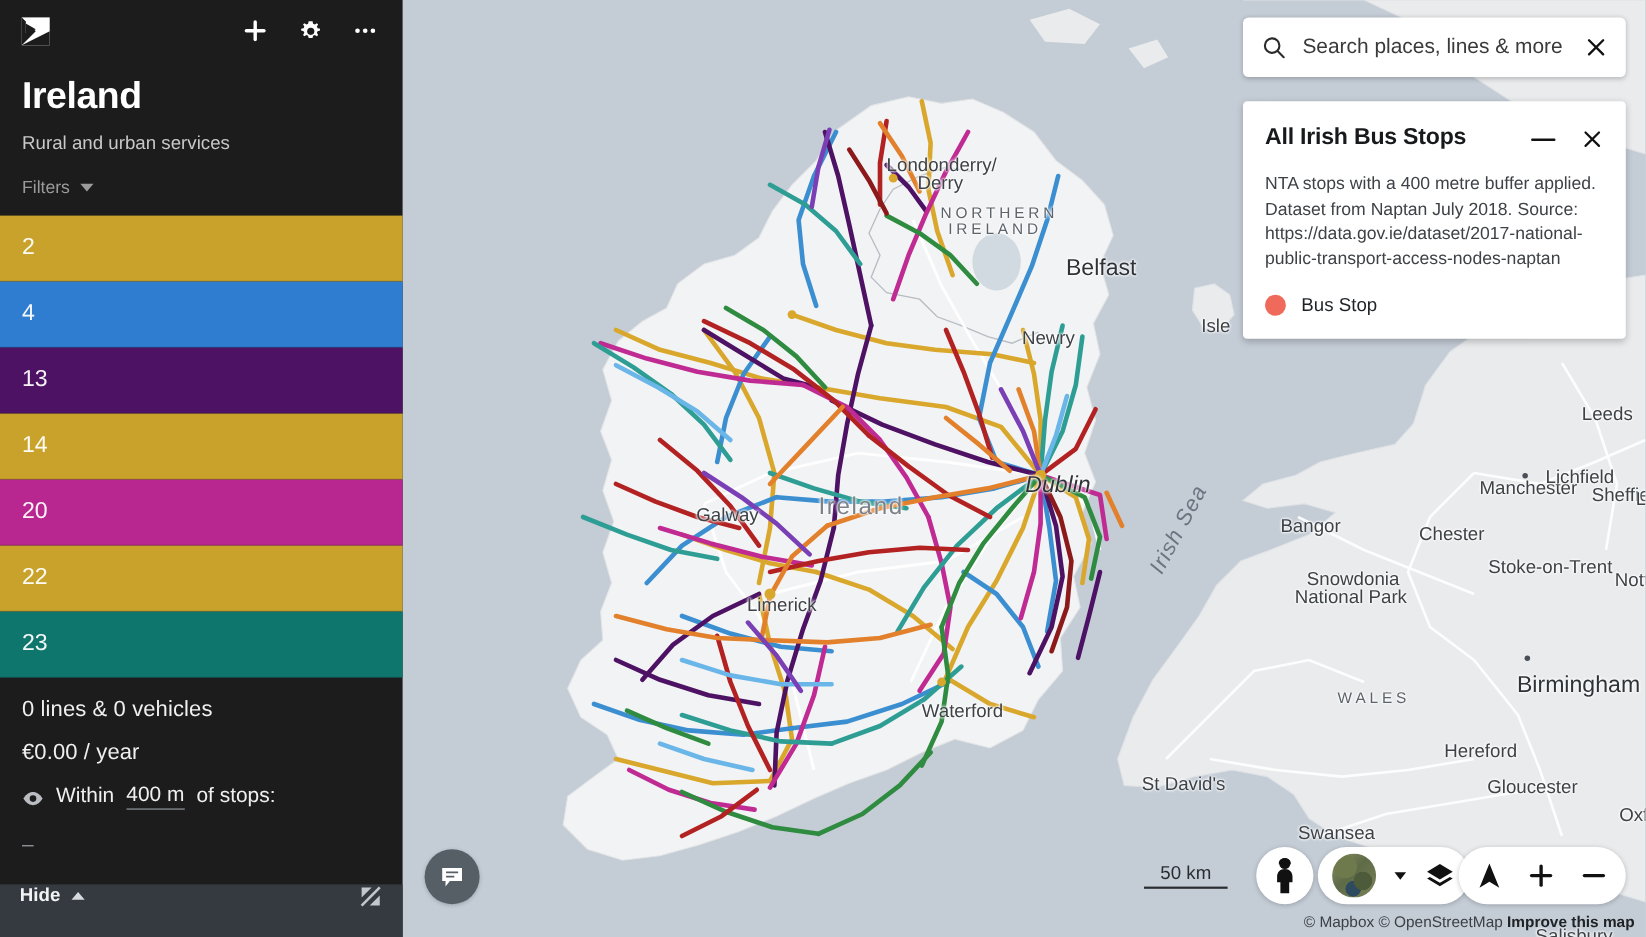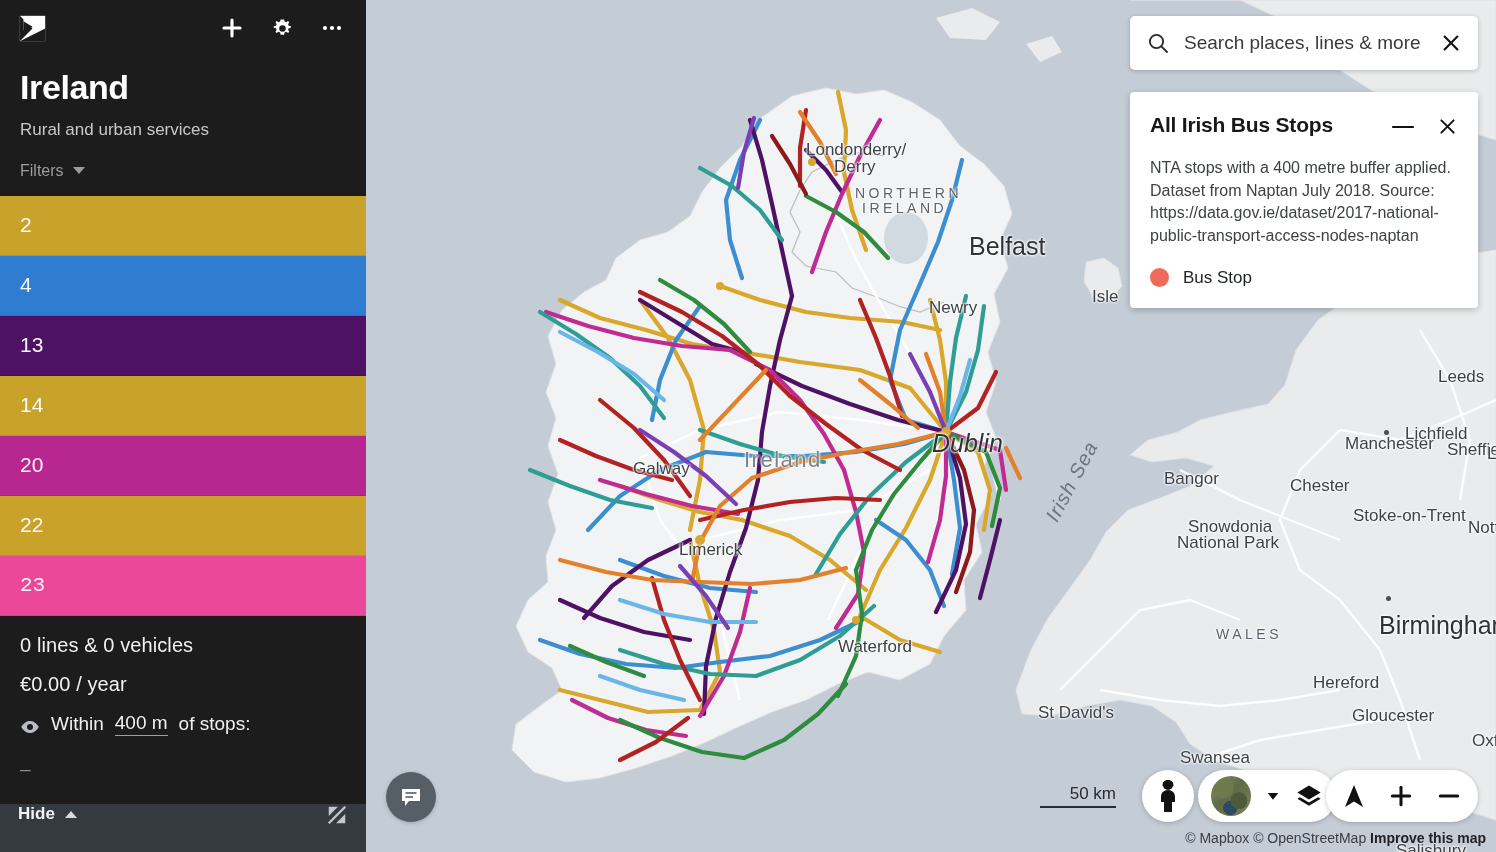--- a/index.html
+++ b/index.html
@@ -19,21 +19,21 @@
   }
   .sea-label {
     position: absolute; color: #6b7480; font-size: 20px;
     font-style: italic; letter-spacing: 1px; white-space: nowrap;
   }
   .place-label {
     position: absolute; color: #3d4247; white-space: nowrap;
     text-shadow: 0 0 3px #fff, 0 0 3px #fff, 0 0 2px #fff;
   }
   .place-city { font-size: 17px; }
-  .place-city-big { font-size: 25px; color: #2e3338; }
+  .place-city-big { font-size: 21px; color: #2e3338; }
   .place-country {
     font-size: 14px; letter-spacing: 3.5px; color: #5c636b;
     font-weight: normal;
   }
   .place-region { font-size: 22px; color: #7d8189; letter-spacing: 1.5px; }
   .city-dot {
     position: absolute; width: 5px; height: 5px; border-radius: 50%;
     background: #4a4f55;
   }
 
@@ -161,21 +161,21 @@
     position: absolute; left: 386px; bottom: 30px;
     width: 50px; height: 50px; border-radius: 50%;
     background: #565e66; z-index: 25; cursor: pointer;
     display: flex; align-items: center; justify-content: center;
     box-shadow: 0 1px 4px rgba(0,0,0,0.2);
   }
   .scalebar {
     position: absolute; right: 380px; bottom: 44px; z-index: 25;
     text-align: center; color: #2a2d30;
   }
-  .scalebar-text { font-size: 17px; margin-bottom: 2px; text-align: right; }
+  .scalebar-text { font-size: 17px; margin-bottom: 2px; }
   .scalebar-line { height: 2px; background: #2a2d30; width: 76px; }
 
   .ctrl-group {
     position: absolute; z-index: 25; background: #fff;
     border-radius: 26px; height: 52px; display: flex; align-items: center;
     box-shadow: 0 1px 5px rgba(0,0,0,0.22);
   }
   .ctrl-pegman { right: 302px; bottom: 30px; width: 52px; justify-content: center; cursor: pointer; }
   .ctrl-layers { right: 160px; bottom: 30px; padding: 0 13px; gap: 13px; }
   .ctrl-nav    { right: 18px;  bottom: 30px; padding: 0 16px; gap: 22px; }
@@ -519,21 +519,21 @@
         </div>
         <div class="line-row" style="background: rgb(201, 162, 43);">
           <span class="line-row-label">14</span>
         </div>
         <div class="line-row" style="background: rgb(184, 38, 143);">
           <span class="line-row-label">20</span>
         </div>
         <div class="line-row" style="background: rgb(201, 162, 43);">
           <span class="line-row-label">22</span>
         </div>
-        <div class="line-row" style="background: #ec4899; font-family: Liberation Mono, monospace;">
+        <div class="line-row" style="background: #0f766e;">
           <span class="line-row-label">23</span>
         </div>
       </div>
 
     <div class="sb-stats">
       <div class="stat-line">0 lines &amp; 0 vehicles</div>
       <div class="stat-line">€0.00 / year</div>
       <div class="stat-eye-row">
         <span class="eye-icon">
           <svg width="20" height="14" viewBox="0 0 24 16" fill="none">

